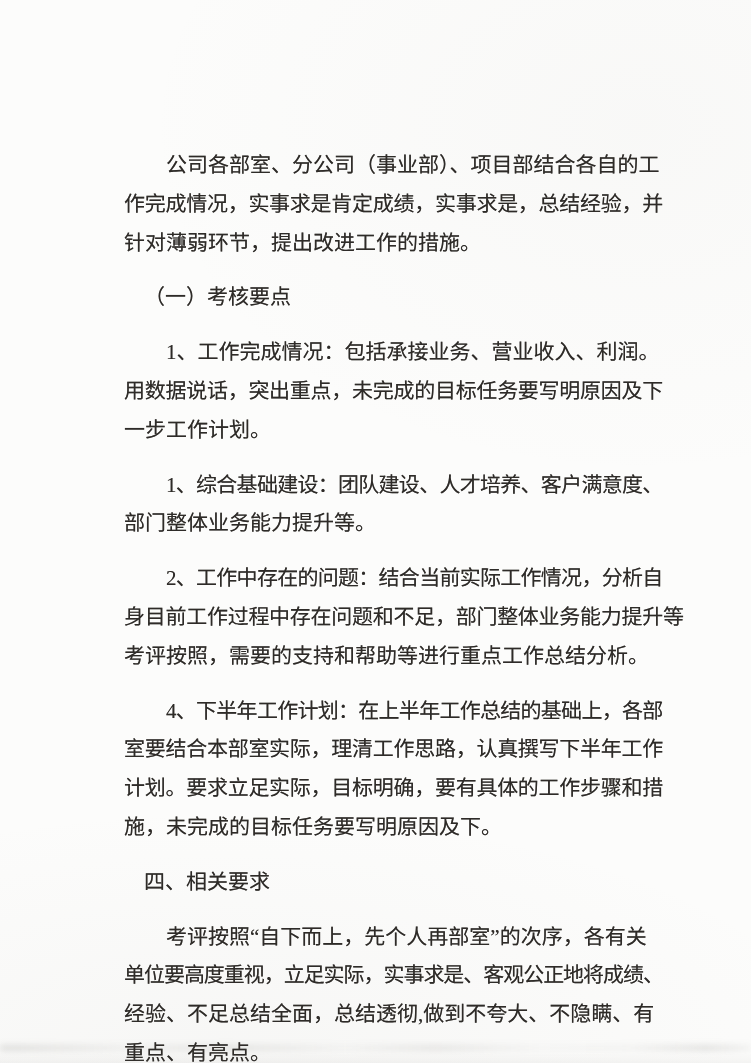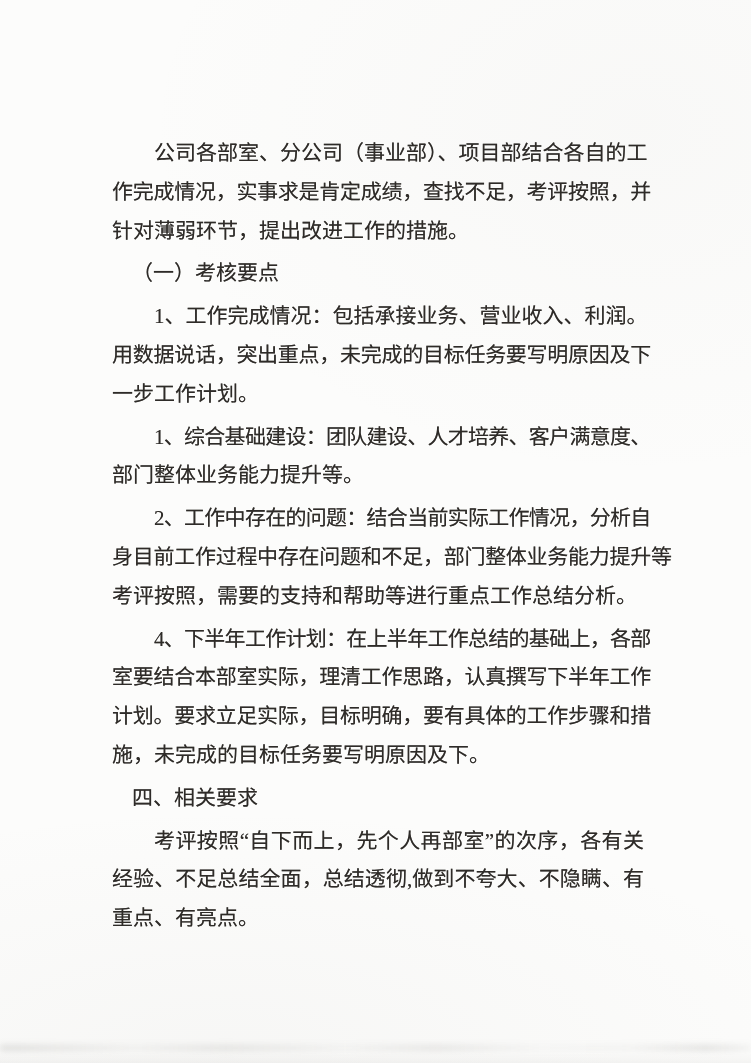--- a/index.html
+++ b/index.html
@@ -25,21 +25,21 @@
   .text-block {
     position: absolute;
     left: 108px;
     top: 130px;
     width: 540px;
     font-size: 21px;
     line-height: 38.8px;
     color: #2e2b28;
     text-shadow: 0 0 0.5px rgba(46,43,40,0.55);
   }
-  .paragraph { margin: 4px; }
+  .paragraph { margin: 16px; }
   .line {
     white-space: nowrap;
     text-align: right;
     text-align-last: left;
   }
   
   .line.fill {
     text-align: justify;
     text-align-last: justify;
     text-justify: inter-character;
@@ -74,21 +74,21 @@
     background: linear-gradient(180deg, rgba(140,138,132,0) 0%, rgba(140,138,132,0.07) 100%);
   }
 </style>
 </head>
 <body>
 
 <div class="page">
   <div class="text-block">
       <div class="paragraph body">
         <div class="line first fill">公司各部室、分公司（事业部）、项目部结合各自的工</div>
-        <div class="line fill" style="text-align-last: left; letter-spacing: -0.27px;">作完成情况，实事求是肯定成绩，查找不足，考评按照，并</div>
+        <div class="line fill" style="text-align-last: left; letter-spacing: -0.27px;">作完成情况，实事求是肯定成绩，实事求是，总结经验，并</div>
         <div class="line">针对薄弱环节，提出改进工作的措施。</div>
       </div>
       <div class="paragraph heading">
         <div class="line first">（一）考核要点</div>
       </div>
       <div class="paragraph body">
         <div class="line first fill">1、工作完成情况：包括承接业务、营业收入、利润。</div>
         <div class="line fill" style="text-align-last: left; letter-spacing: -0.27px;">用数据说话，突出重点，未完成的目标任务要写明原因及下</div>
         <div class="line">一步工作计划。</div>
       </div>
@@ -105,19 +105,20 @@
         <div class="line first fill" style="text-align-last: left; letter-spacing: -0.72px;">4、下半年工作计划：在上半年工作总结的基础上，各部</div>
         <div class="line fill" style="text-align-last: left; letter-spacing: -0.27px;">室要结合本部室实际，理清工作思路，认真撰写下半年工作</div>
         <div class="line fill" style="text-align-last: left; letter-spacing: -0.27px;">计划。要求立足实际，目标明确，要有具体的工作步骤和措</div>
         <div class="line">施，未完成的目标任务要写明原因及下。</div>
       </div>
       <div class="paragraph heading">
         <div class="line first">四、相关要求</div>
       </div>
       <div class="paragraph body">
         <div class="line first fill">考评按照“自下而上，先个人再部室”的次序，各有关</div>
+        <div class="line fill" style="text-align-last: left; letter-spacing: -1.04px;">单位要高度重视，立足实际，实事求是、客观公正地将成绩、</div>
         <div class="line fill">经验、不足总结全面，总结透彻,做到不夸大、不隐瞒、有</div>
         <div class="line">重点、有亮点。</div>
       </div>
     </div>
   <div class="scan-smudge"></div>
   <div class="scan-edge-bottom"></div>
 </div>
 
 </body></html>

